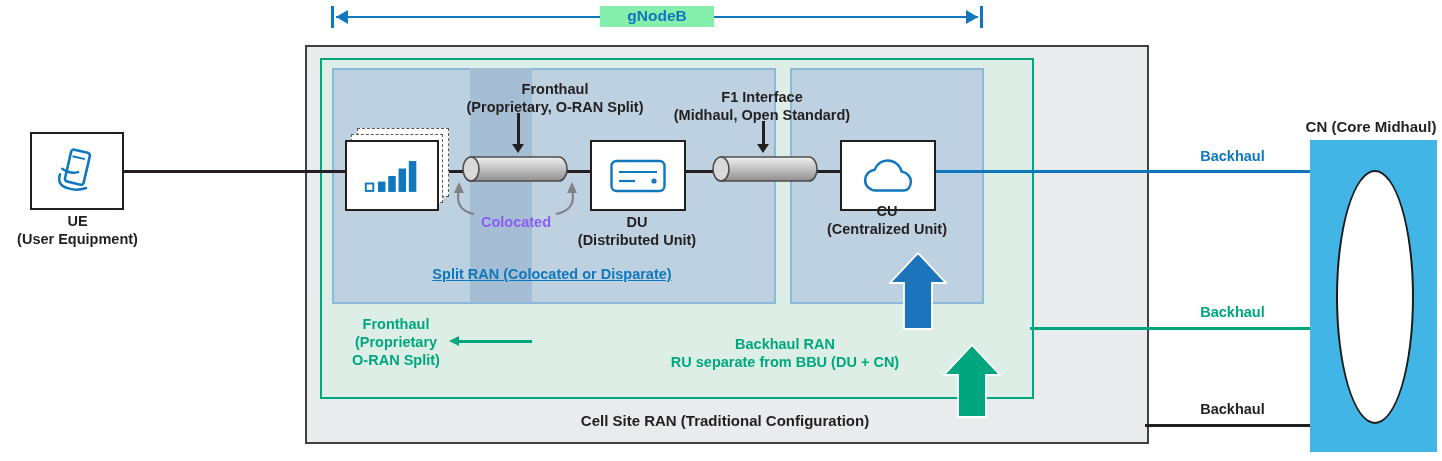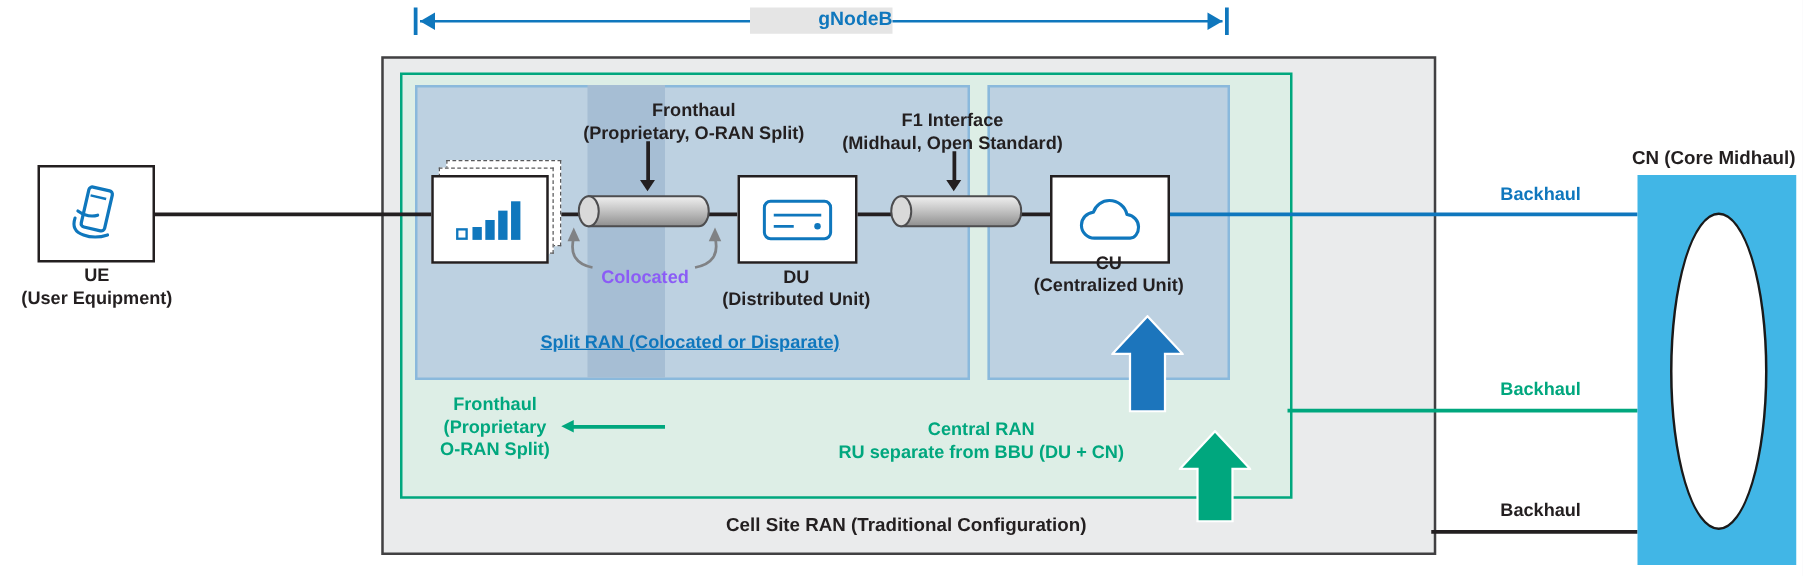--- a/index.html
+++ b/index.html
@@ -37,32 +37,32 @@
 
   <div class="abs" style="left:332px;top:68px;width:440px;height:232px;background:#bdd1e1;border:2px solid #8ab9dc;"></div>
 
   <div class="abs" style="left:470px;top:68px;width:62px;height:234px;background:#a6bed4;"></div>
 
   <div class="abs" style="left:790px;top:68px;width:190px;height:232px;background:#bdd1e1;border:2px solid #8ab9dc;"></div>
 
   <div class="lbl blue" style="left:332px;top:265px;width:440px;text-decoration:underline;">Split RAN (Colocated or Disparate)</div>
 
   <div class="lbl teal" style="left:620px;top:335px;width:330px;">
-    <div>Central RAN</div>
+    <div>Backhaul RAN</div>
     <div>RU separate from BBU (DU + CN)</div>
   </div>
 
   <div class="lbl" style="left:305px;top:412px;width:840px;font-size:15px;">Cell Site RAN (Traditional Configuration)</div>
 
   <div class="abs" style="left:331px;top:6px;width:3px;height:22px;background:#0f77bd;"></div>
   <div class="abs" style="left:980px;top:6px;width:3px;height:22px;background:#0f77bd;"></div>
   <div class="abs" style="left:336px;top:15.5px;width:642px;height:2.5px;background:#0f77bd;"></div>
   <div class="tri" style="left:336px;top:10px;border-top:7px solid transparent;border-bottom:7px solid transparent;border-right:12px solid #0f77bd;"></div>
   <div class="tri" style="left:966px;top:10px;border-top:7px solid transparent;border-bottom:7px solid transparent;border-left:12px solid #0f77bd;"></div>
-  <div class="lbl blue" style="left:600px;top:6px;width:114px;height:21px;background:#e5e5e5;font-size:15.5px;text-align:right;">gNodeB</div>
+  <div class="lbl blue" style="left:600px;top:6px;width:114px;height:21px;background:#86efac;font-size:15.5px;">gNodeB</div>
 
   <div class="hline" style="left:120px;top:170px;width:226px;"></div>
 
   <div class="node-box" style="left:30px;top:132px;width:90px;height:74px;">
     <svg width="52" height="52" viewBox="0 0 46 46">
       <rect x="15" y="5" width="17" height="29" rx="2.5" transform="rotate(13 23 19)" fill="#ffffff" stroke="#0f77bd" stroke-width="2.3"></rect>
       <line x1="19" y1="10" x2="30" y2="12.5" stroke="#0f77bd" stroke-width="1.8"></line>
       <path d="M10 21 q7 5 14 3" fill="none" stroke="#0f77bd" stroke-width="2.2" stroke-linecap="round"></path>
       <path d="M8 26 q-3 9 6 12 q8 3 17 0" fill="none" stroke="#0f77bd" stroke-width="2.2" stroke-linecap="round"></path>
     </svg>

